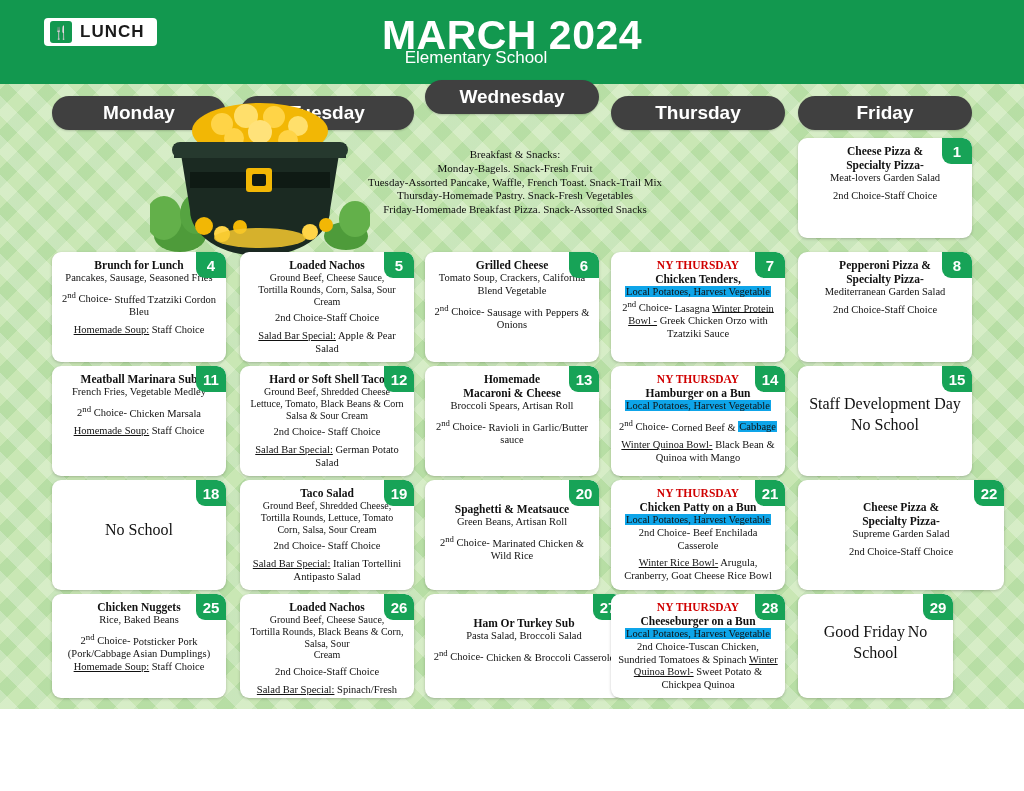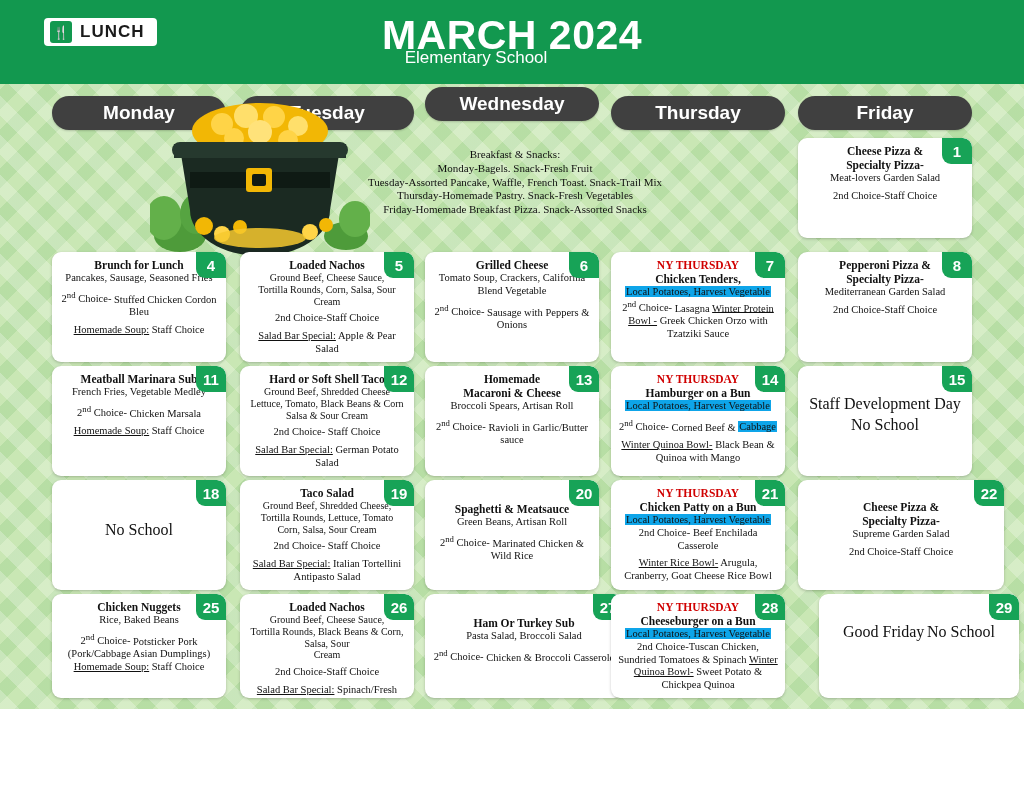--- a/index.html
+++ b/index.html
@@ -109,21 +109,21 @@
     </div>
     <div class="title">MARCH 2024</div>
     <div class="subtitle">Elementary School</div>
   </div>
 
   <div class="board"></div>
   <div class="footer-white"></div>
 
   <div class="dayhead" style="left:52px;top:96px;width:174px;">Monday</div>
   <div class="dayhead" style="left:240px;top:96px;width:174px;">Tuesday</div>
-  <div class="dayhead" style="left:425px;top:87px;width:174px;">Wednesday</div>
+  <div class="dayhead" style="left:425px;top:80px;width:174px;">Wednesday</div>
   <div class="dayhead" style="left:611px;top:96px;width:174px;">Thursday</div>
   <div class="dayhead" style="left:798px;top:96px;width:174px;">Friday</div>
 
   <div class="note">
     <div>Breakfast &amp; Snacks:</div>
     <div>Monday-Bagels. Snack-Fresh Fruit</div>
     <div>Tuesday-Assorted Pancake, Waffle, French Toast. Snack-Trail Mix</div>
     <div>Thursday-Homemade Pastry. Snack-Fresh Vegetables</div>
     <div>Friday-Homemade Breakfast Pizza. Snack-Assorted Snacks</div>
   </div>
@@ -173,21 +173,21 @@
     </div>
   </div>
 
   <div class="cell" style="left:52px;top:252px;width:174px;height:110px;">
     <div class="daynum">4</div>
     <div class="cell-body">
       <span class="ttl">Brunch for Lunch</span>
       <span>Pancakes, Sausage, Seasoned Fries</span>
       <span class="gap"></span>
       <span>2<sup>nd</sup> Choice-</span>
-      <span>Stuffed Chicken Cordon Bleu</span>
+      <span>Stuffed Tzatziki Cordon Bleu</span>
       <span class="gap"></span>
       <span class="u">Homemade Soup:</span>
       <span>Staff Choice</span>
     </div>
   </div>
 
   <div class="cell" style="left:240px;top:252px;width:174px;height:110px;">
     <div class="daynum">5</div>
     <div class="cell-body">
       <span class="ttl">Loaded Nachos</span>
@@ -410,21 +410,21 @@
       <span class="ttl red">NY THURSDAY</span>
       <span class="ttl">Cheeseburger on a Bun</span>
       <span><span class="hl">Local Potatoes, Harvest Vegetable</span></span>
       <span>2nd Choice-Tuscan Chicken, Sundried</span>
       <span>Tomatoes &amp; Spinach</span>
       <span class="u">Winter Quinoa Bowl-</span>
       <span>Sweet Potato &amp; Chickpea Quinoa</span>
     </div>
   </div>
 
-  <div class="cell" style="left:819px;top:594px;width:200px;height:104px;">
+  <div class="cell" style="left:798px;top:594px;width:155px;height:104px;">
     <div class="daynum">29</div>
     <div class="cell-body" style="padding-top:28px;">
       <span class="big">Good Friday</span>
       <span class="big">No School</span>
     </div>
   </div>
 
 </div>
 
 </body></html>

